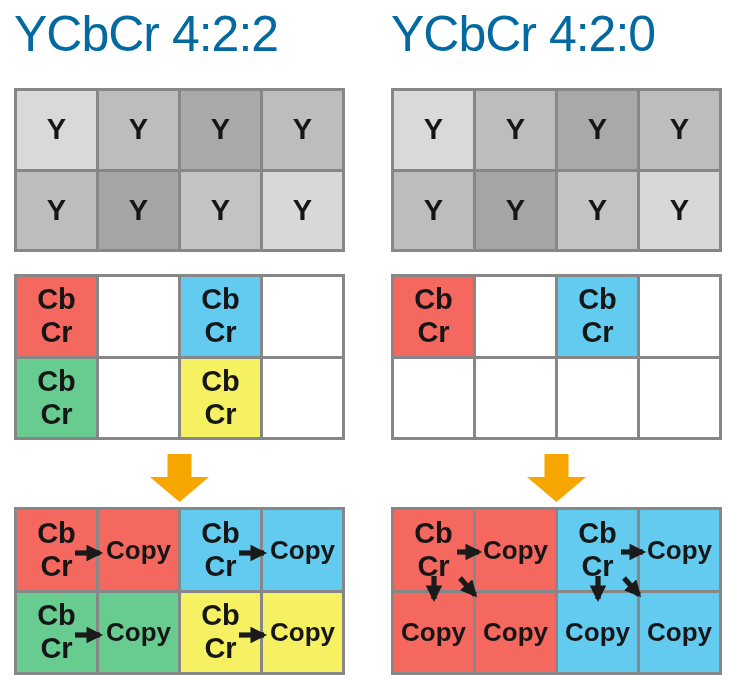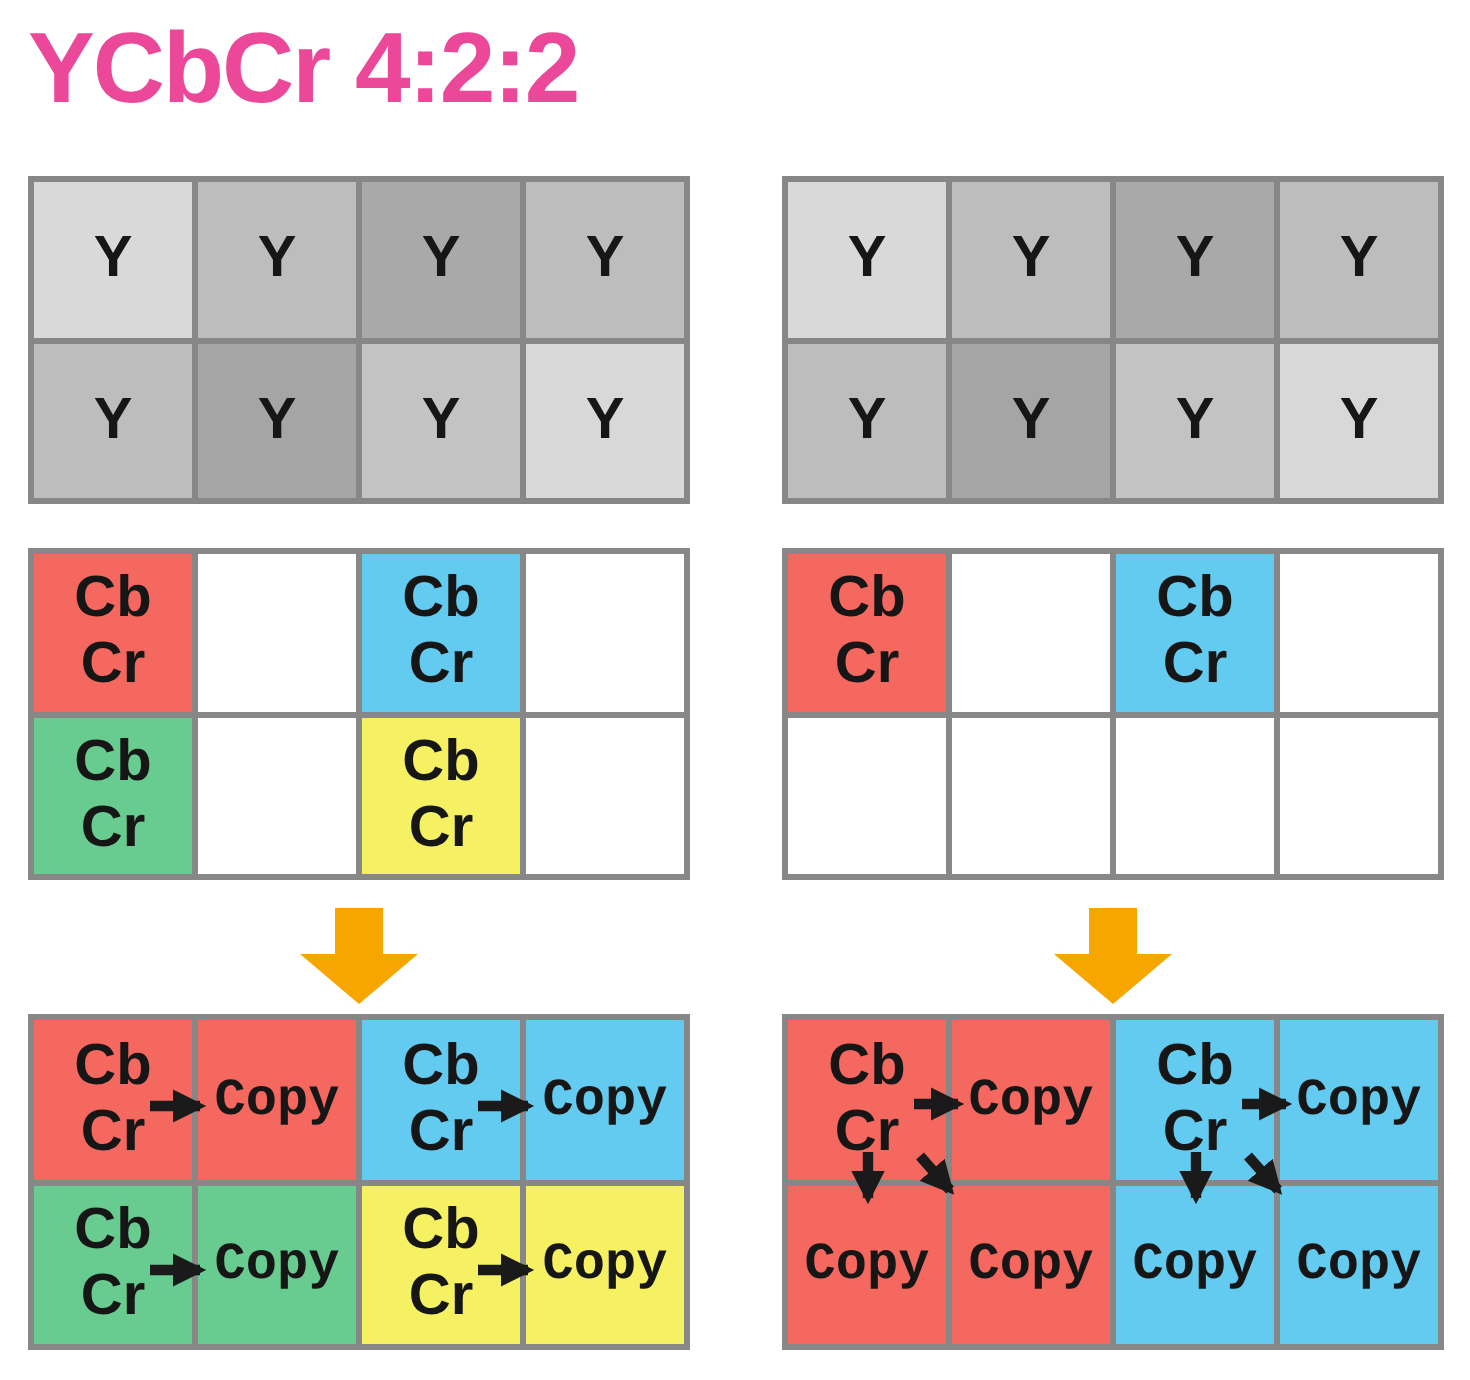--- a/index.html
+++ b/index.html
@@ -2,39 +2,39 @@
 <html><head>
 <meta charset="utf-8">
 <style>
   html,body{margin:0;padding:0;}
   body{
     width:735px;height:690px;position:relative;background:#ffffff;
     font-family:"Liberation Sans", sans-serif;color:#1b1b1b;overflow:hidden;
   }
   .panel{position:absolute;top:0;width:331px;height:690px;}
   .title{
-    position:absolute;top:8px;left:0;margin:0;font-size:50px;font-weight:700;
-    letter-spacing:-1px;line-height:1.05;white-space:nowrap;color:#ec4899;
+    position:absolute;top:8px;left:0;margin:0;font-size:50px;font-weight:400;
+    letter-spacing:-1px;line-height:1.05;white-space:nowrap;color:#0369a1;
   }
   .grid{
     position:absolute;left:0;width:331px;box-sizing:border-box;
     border:3px solid #878787;background:#878787;
     display:grid;grid-template-columns:repeat(4,1fr);grid-template-rows:repeat(2,1fr);
     gap:3px;
   }
   .y-grid{top:88px;height:164px;}
   .chroma-grid{top:274px;height:166px;}
   .result-grid{top:507px;height:168px;}
   .cell{
     display:flex;flex-direction:column;align-items:center;justify-content:center;
     font-weight:700;color:#161616;background:#fff;
   }
   .y-cell{font-size:29px;}
   .cbcr span{font-size:29px;line-height:33px;display:block;}
-  .copy-cell span{font-size:26px;line-height:28px;font-family:Liberation Mono, monospace;}
+  .copy-cell span{font-size:26px;line-height:28px;}
   .down-arrow{position:absolute;top:454px;left:136px;width:59px;height:48px;}
   .overlay{position:absolute;top:507px;left:0;width:331px;height:168px;pointer-events:none;}
   .overlay line{stroke:#1a1a1a;stroke-width:5.2;}
 </style>
 </head>
 <body>
 
 <section class="panel" style="left:14px">
   <h1 class="title">YCbCr 4:2:2</h1>
 
@@ -130,20 +130,21 @@
       </marker>
     </defs>
     <line x1="61" y1="46" x2="86" y2="46" marker-end="url(#ah0)"></line>
     <line x1="225" y1="46" x2="250" y2="46" marker-end="url(#ah0)"></line>
     <line x1="61" y1="128" x2="86" y2="128" marker-end="url(#ah0)"></line>
     <line x1="225" y1="128" x2="250" y2="128" marker-end="url(#ah0)"></line>
   </svg>
 </section>
 
 <section class="panel" style="left:391px">
+  <h1 class="title">YCbCr 4:2:0</h1>
 
   <div class="grid y-grid">
     <div class="cell y-cell" style="background-color: rgb(217, 217, 217);">
         <span>Y</span>
       </div>
     <div class="cell y-cell" style="background-color: rgb(189, 189, 189);">
         <span>Y</span>
       </div>
     <div class="cell y-cell" style="background-color: rgb(169, 169, 169);">
         <span>Y</span>

